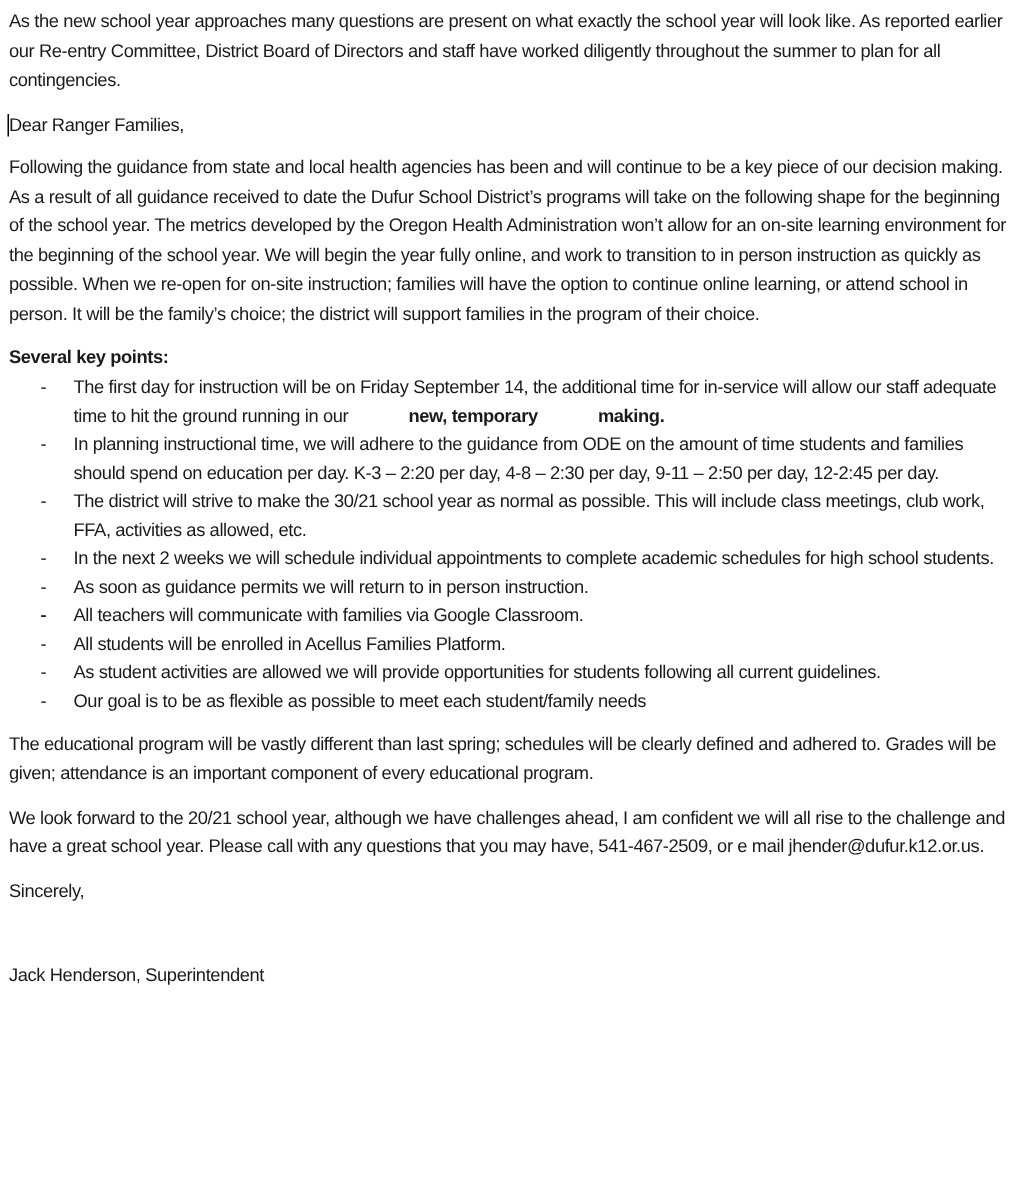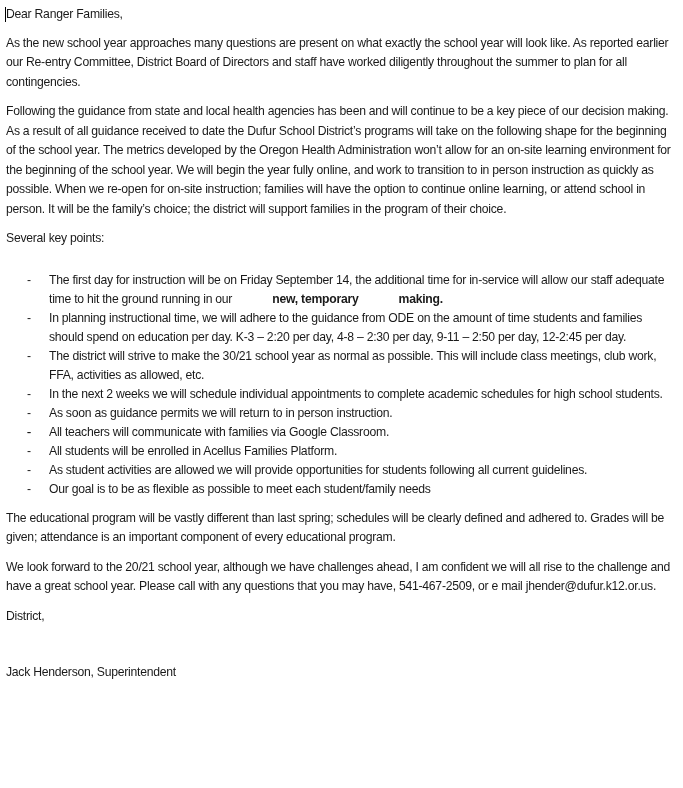--- a/index.html
+++ b/index.html
@@ -30,21 +30,21 @@
   .salutation { margin-bottom: 9px; position: relative; }
   .cursor {
     position: absolute;
     left: -1px;
     top: 2px;
     width: 1px;
     height: 15px;
     background: #000;
   }
   .para { margin-bottom: 10px; }
-  .heading { font-weight: normal; margin-bottom: 22px; }
+  .heading { font-weight: bold; margin-bottom: 0; }
   ul.points {
     list-style: none;
     margin: 0 0 10px 0;
     padding: 0;
   }
   ul.points li {
     position: relative;
     padding-left: 43px;
     line-height: 19px;
   }
@@ -54,26 +54,26 @@
     top: 0;
   }
   .b { font-weight: bold; margin-left: 37px; }
   .bi { font-weight: bold; }
   .spacer { height: 37px; }
 </style>
 </head>
 <body>
 
 <div class="doc">
+  <p class="p para">As the new school year approaches many questions are present on what exactly the school year will look like.  As reported earlier our Re-entry Committee, District Board of Directors and staff have worked diligently throughout the summer to plan for all contingencies.</p>
+
   <p class="p salutation">
     <span class="cursor"></span>
     <span>Dear Ranger Families,</span>
   </p>
-
-  <p class="p para">As the new school year approaches many questions are present on what exactly the school year will look like.  As reported earlier our Re-entry Committee, District Board of Directors and staff have worked diligently throughout the summer to plan for all contingencies.</p>
 
   <p class="p para">Following the guidance from state and local health agencies has been and will continue to be a key piece of our decision making. As a result of all guidance received to date the Dufur School District’s programs will take on the following shape for the beginning of the school year. The metrics developed by the Oregon Health Administration won’t allow for an on-site learning environment for the beginning of the school year. We will begin the year fully online, and work to transition to in person instruction as quickly as possible. When we re-open for on-site instruction; families will have the option to continue online learning, or attend school in person. It will be the family’s choice; the district will support families in the program of their choice.</p>
 
   <p class="p heading">Several key points:</p>
 
   <ul class="points">
     <li>
       <span class="dash">-</span>
       <span>The first day for instruction will be on Friday September 14, the additional time for in-service will allow our staff adequate time to hit the ground running in our </span><span class="b">new, </span><span class="bi">temporary</span><span class="b"> making.</span>
     </li>
@@ -111,18 +111,18 @@
     <li>
       <span class="dash">-</span>
       <span>Our goal is to be as flexible as possible to meet each student/family needs</span>
     </li>
   </ul>
 
   <p class="p para">The educational program will be vastly different than last spring; schedules will be clearly defined and adhered to. Grades will be given; attendance is an important component of every educational program.</p>
 
   <p class="p para">We look forward to the 20/21 school year, although we have challenges ahead, I am confident we will all rise to the challenge and have a great school year. Please call with any questions that you may have, 541-467-2509, or e mail jhender@dufur.k12.or.us.</p>
 
-  <p class="p">District,</p>
+  <p class="p">Sincerely,</p>
 
   <div class="spacer"></div>
 
   <p class="p">Jack Henderson, Superintendent</p>
 </div>
 
 </body></html>

